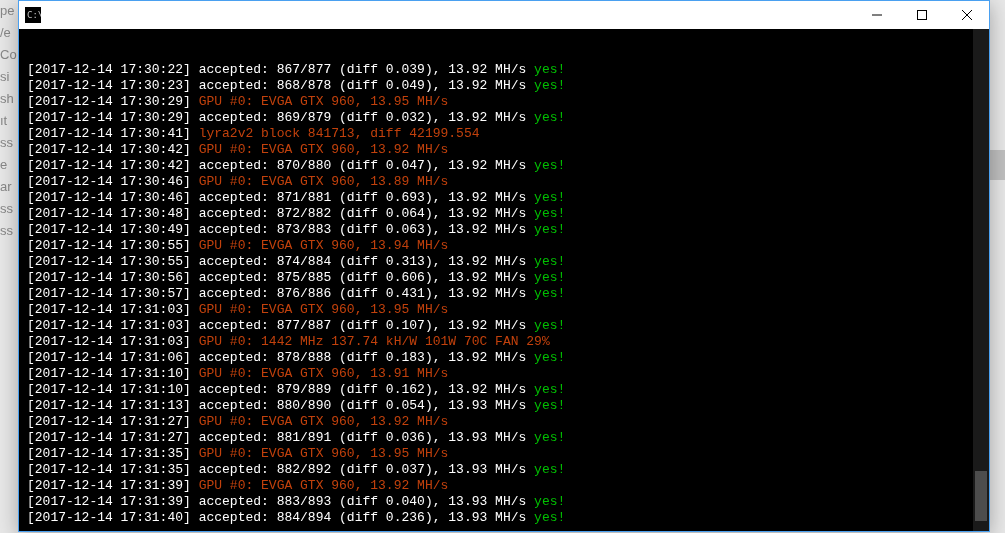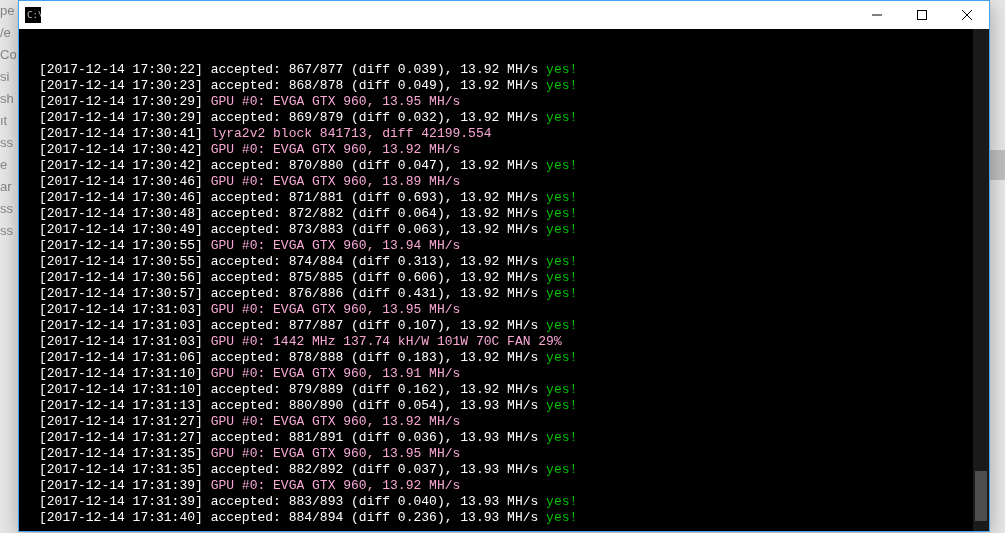--- a/index.html
+++ b/index.html
@@ -81,29 +81,29 @@
     font-size: 12px;
     color: #222;
   }
   .console {
     flex: 1;
     background: #000;
     color: #c0c0c0;
     font-family: Consolas, "Courier New", monospace;
     font-size: 13px;
     line-height: 16px;
-    padding: 1px 20px;
+    padding: 1px 8px;
     overflow: hidden;
     white-space: pre;
     position: relative;
   }
   .row { display: block; }
   .ts   { color: #ffffff; }
   .msg  { color: #ffffff; }
-  .info { color: #f9a8d4; } 
+  .info { color: #c2410c; } 
   .ok   { color: #00c000; } 
   .console-scrollbar {
     position: absolute;
     top: 0;
     right: 0;
     width: 16px;
     height: 100%;
     background: #1a1a1a;
   }
   .console-scrollbar .thumb {

